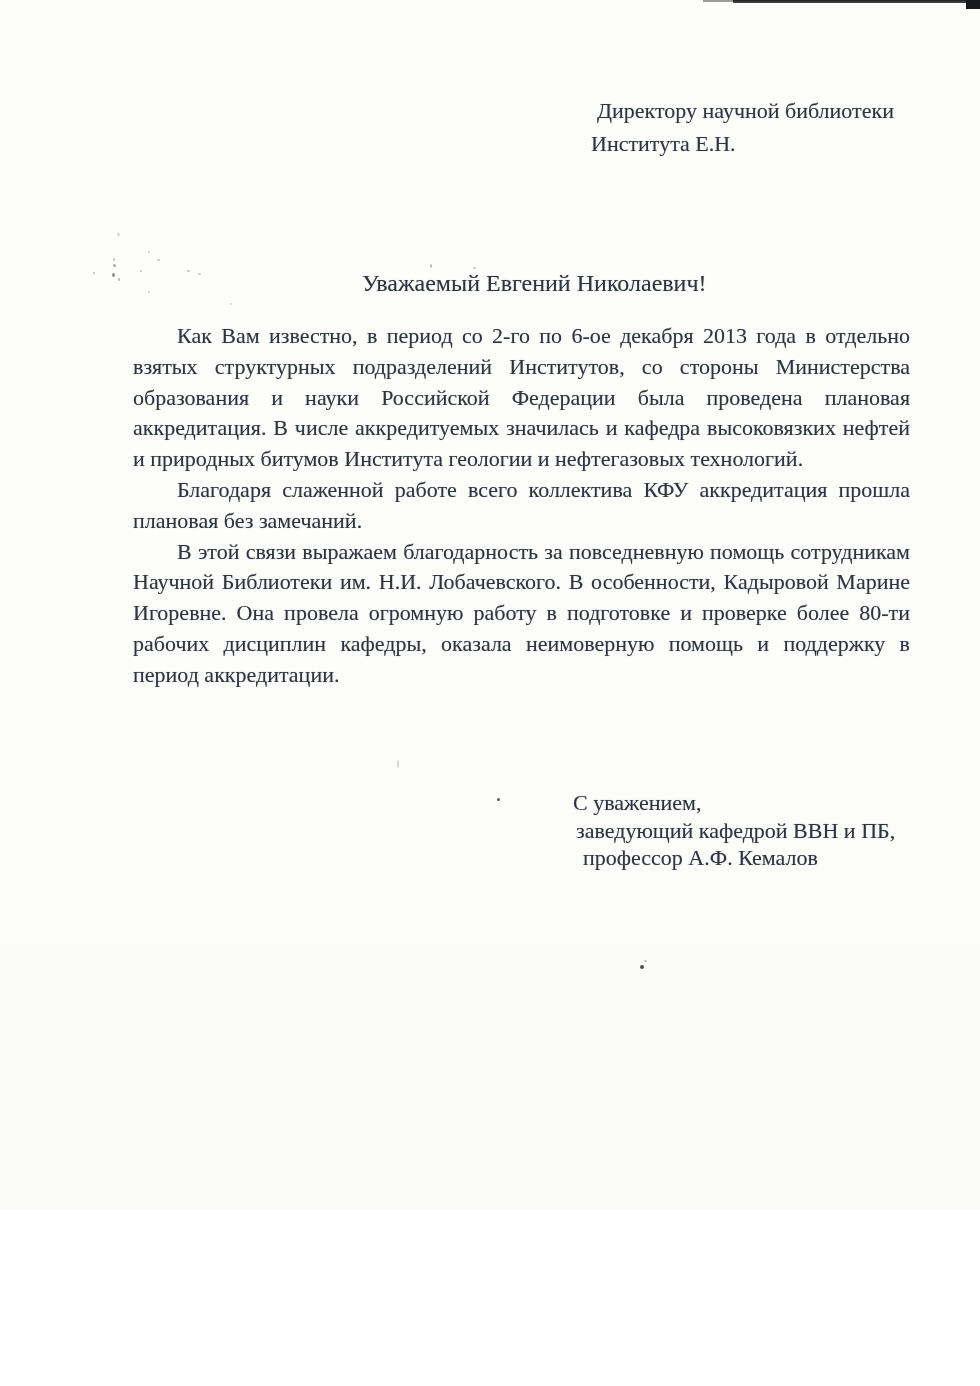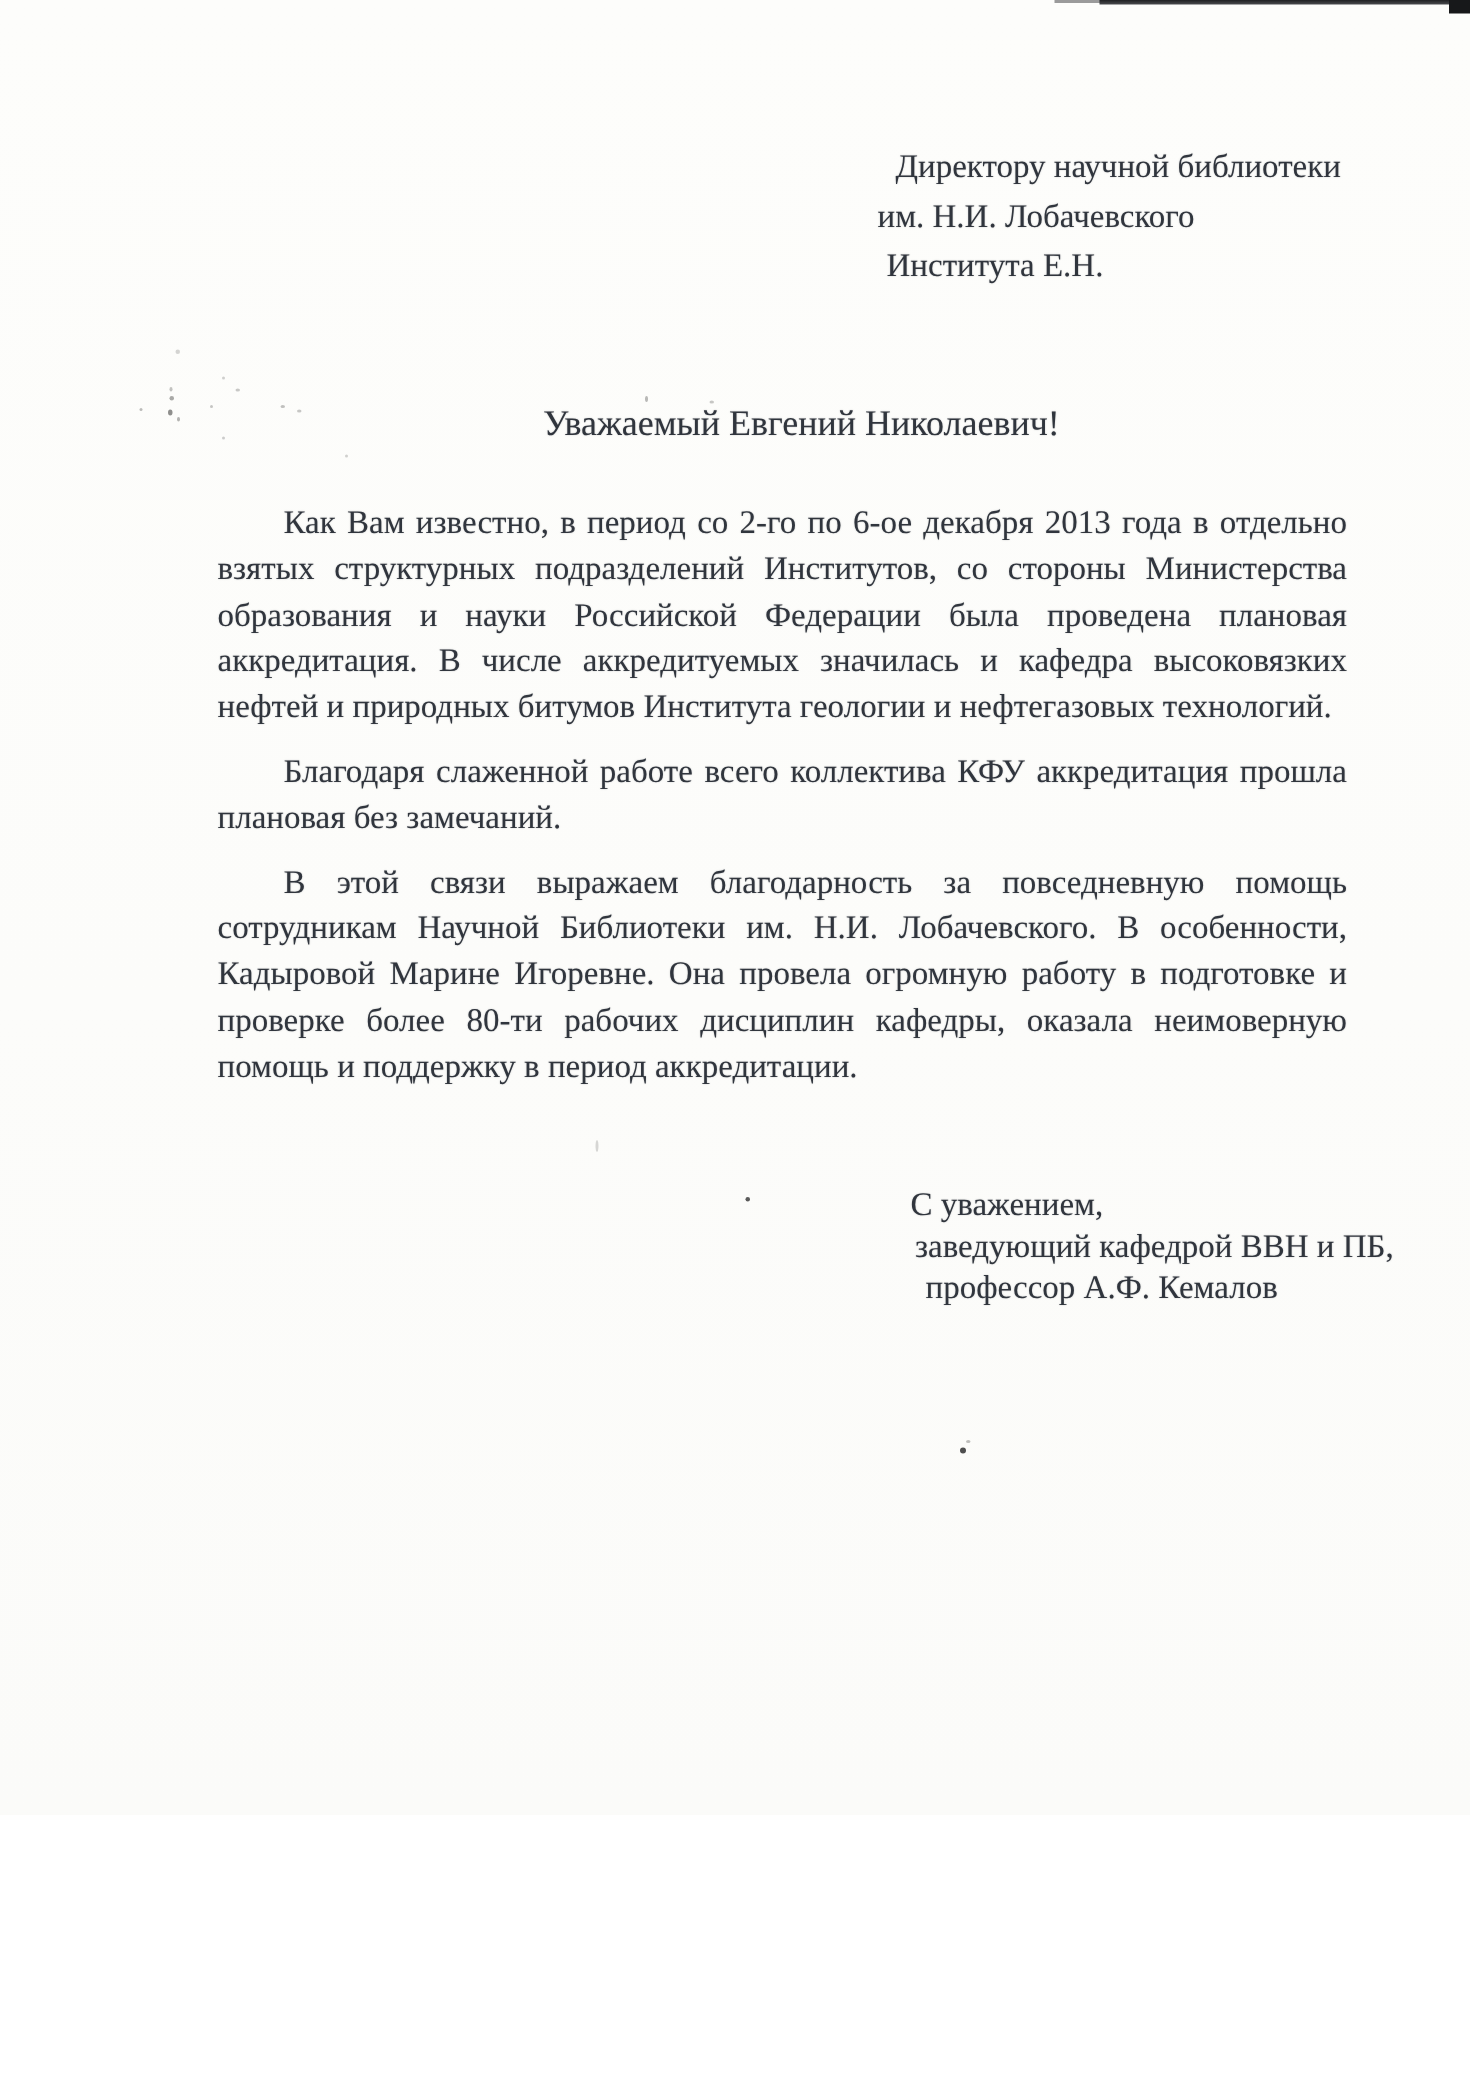--- a/index.html
+++ b/index.html
@@ -47,27 +47,27 @@
     font-size:24px; white-space:nowrap;
   }
 
   
   .letter-body {
     position:absolute; left:133px; top:321px; width:777px;
     font-size:22px; line-height:30.8px;
     text-align:justify;
   }
   .letter-body p {
-    margin:12px;
+    margin:0;
     text-indent:44px;
   }
 
   
   .signature {
-    position:absolute; left:607px; top:789px;
+    position:absolute; left:573px; top:789px;
     font-size:22px; line-height:27.5px; white-space:nowrap;
   }
   .signature .s2 { padding-left:3px; }
   .signature .s3 { padding-left:10px; }
 </style>
 </head>
 <body>
 
 <div class="page">
 
@@ -95,21 +95,20 @@
   <div class="speck" style="left:473px; top:267px; width:3px; height:2px; background:#c6c6c4;"></div>
   <div class="speck" style="left:397px; top:760px; width:2px; height:8px; background:#d6d6d4;"></div>
   <div class="speck" style="left:497px; top:798px; width:3px; height:3px; background:#5a5a5a;"></div>
   <div class="speck" style="left:640px; top:965px; width:4px; height:4px; background:#4e4e4e;"></div>
   <div class="speck" style="left:644px; top:960px; width:3px; height:2px; background:#bdbdbb;"></div>
   <div class="speck" style="left:464px; top:1296px; width:5px; height:3px; background:#a8a8a6;"></div>
   <div class="speck" style="left:466px; top:1299px; width:9px; height:10px; background:#ece3cb;"></div>
 
   <div class="recipient txt">
     <div class="r1">Директору научной библиотеки</div>
-    <div class="r2">им. Н.И. Лобачевского</div>
     <div class="r3">Института Е.Н.</div>
   </div>
 
   <div class="salutation txt">Уважаемый Евгений Николаевич!</div>
 
   <div class="letter-body txt">
     <p>Как Вам известно, в период со 2-го по 6-ое декабря 2013 года в отдельно взятых структурных подразделений Институтов, со стороны Министерства образования и науки Российской Федерации была проведена плановая аккредитация. В числе аккредитуемых значилась и кафедра высоковязких нефтей и природных битумов Института геологии и нефтегазовых технологий.</p>
     <p>Благодаря слаженной работе всего коллектива КФУ аккредитация прошла плановая без замечаний.</p>
     <p>В этой связи выражаем благодарность за повседневную помощь сотрудникам Научной Библиотеки им. Н.И. Лобачевского. В особенности, Кадыровой Марине Игоревне. Она провела огромную работу в подготовке и проверке более 80-ти рабочих дисциплин кафедры, оказала неимоверную помощь и поддержку в период аккредитации.</p>
   </div>

